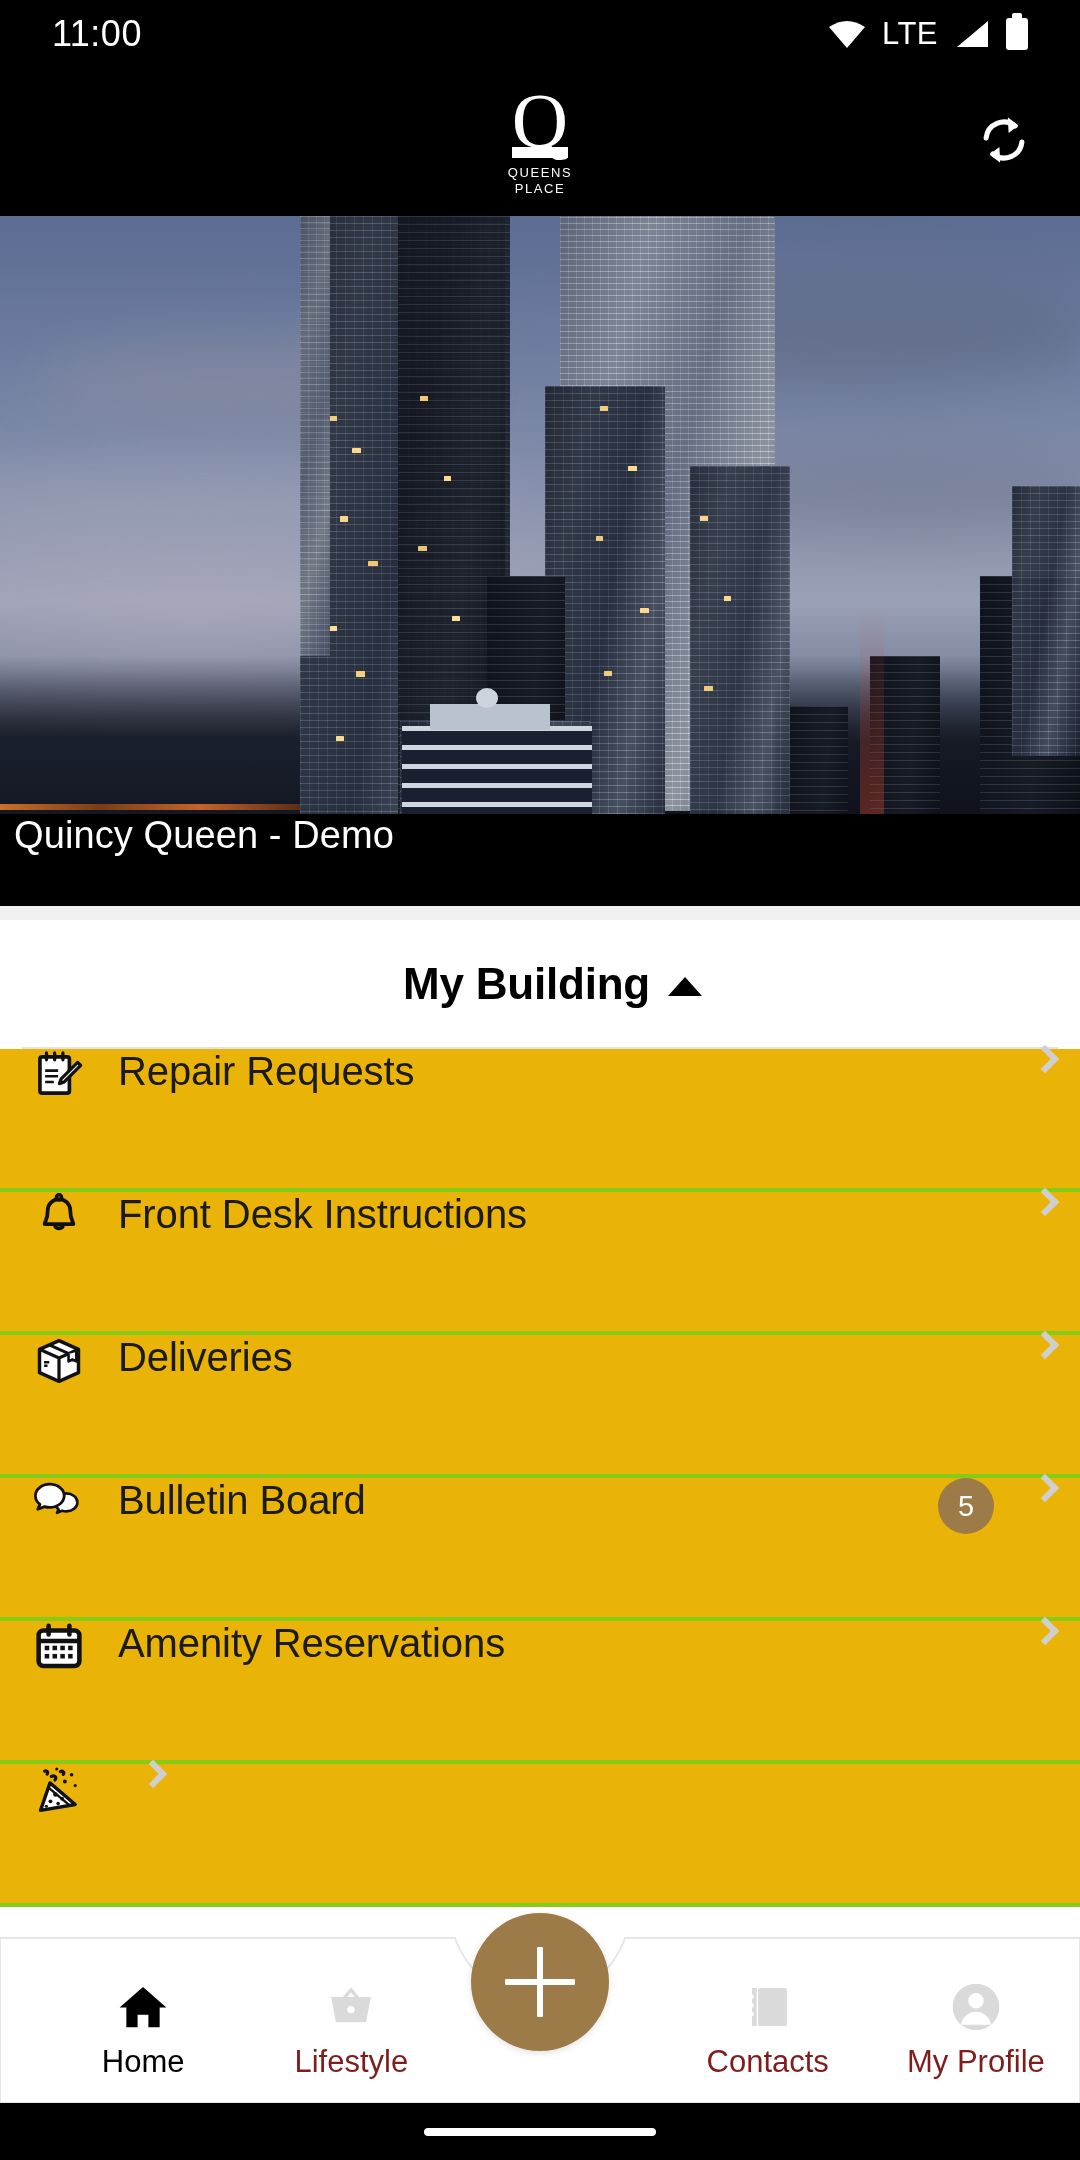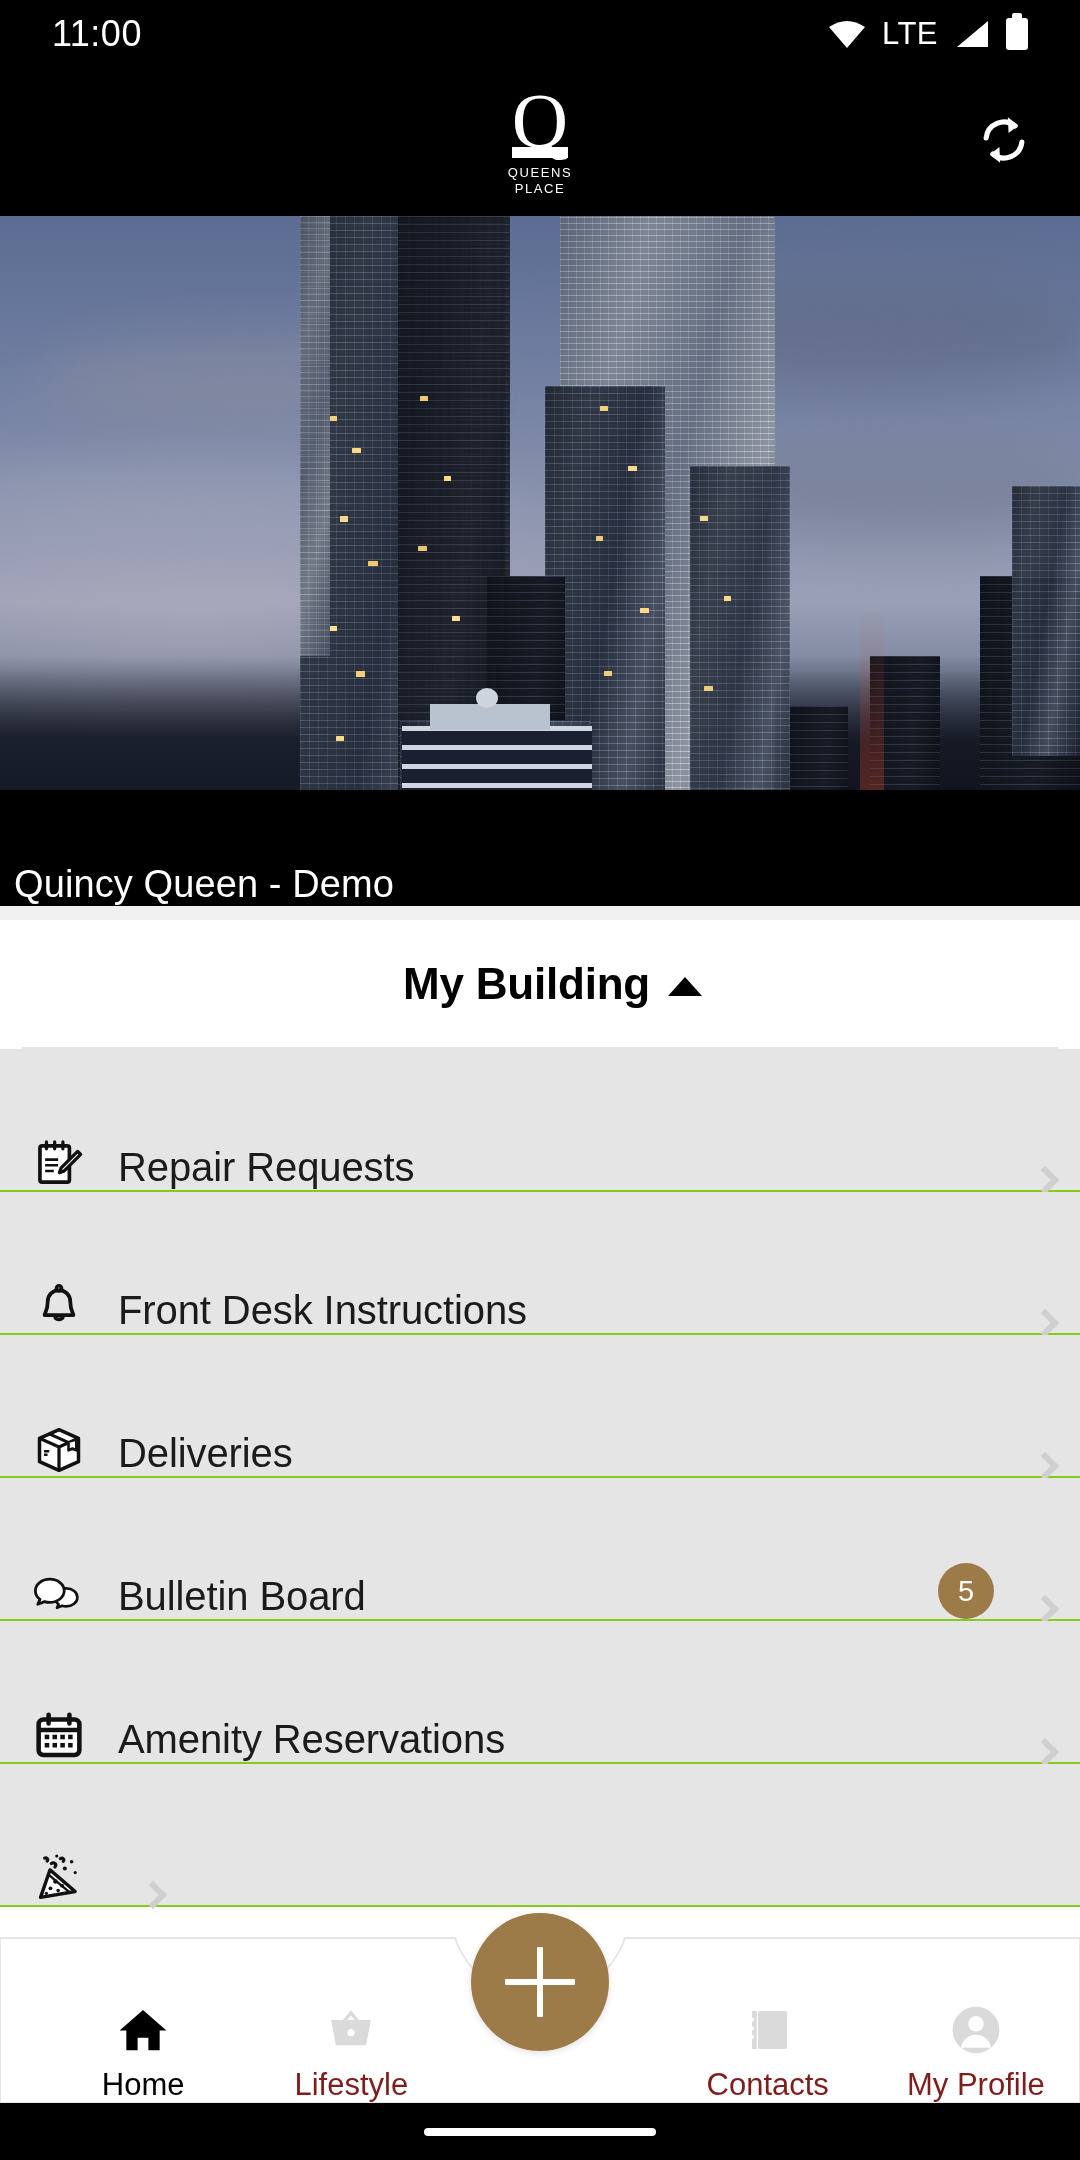--- a/index.html
+++ b/index.html
@@ -79,62 +79,62 @@
       repeating-linear-gradient(90deg, rgba(255,255,255,.07) 0px, rgba(255,255,255,.07) 1px, rgba(0,0,0,.10) 1px, rgba(0,0,0,.10) 8px),
       linear-gradient(105deg,#7f8ca5 0%,#aeb9cc 25%,#8c99b2 50%,#c3ccdb 72%,#6e7b95 100%);
   }
   .dark-tower {
     background:
       repeating-linear-gradient(180deg, rgba(255,255,255,.05) 0px, rgba(255,255,255,.05) 1px, rgba(0,0,0,.45) 1px, rgba(0,0,0,.45) 8px),
       linear-gradient(95deg,#1c2230,#2a3142 55%,#161b27);
   }
   .winlight { position:absolute; border-radius:.5px; }
   .hero-caption {
-    position:absolute; left:0; bottom:0; width:1080px; height:116px;
-    background:#000; display:flex; align-items:flex-end;
+    position:absolute; left:0; bottom:0; width:1080px; height:92px;
+    background:#000; display:flex; align-items:flex-start;
     padding-left:14px;
   }
   .hero-caption span { color:#fff; font-size:38px; letter-spacing:.1px; }
 
   
   .gapline { position:absolute; top:906px; left:0; width:1080px; height:14px; background:#f0f0f0; }
   .section {
     position:absolute; top:920px; left:0; width:1080px; height:128px;
     display:flex; align-items:center; justify-content:center; gap:18px;
     background:#fff;
     padding-left:25px;
   }
   .section-title { font-size:44px; font-weight:bold; color:#000; letter-spacing:-.2px; }
   .section-caret { width:0;height:0;border-left:17px solid transparent;border-right:17px solid transparent;border-bottom:19px solid #000; margin-top:4px;}
   .section-rule { position:absolute; top:1047px; left:22px; width:1036px; height:2px; background:#e3e3e3; }
 
   
   .list { position:absolute; top:1049px; left:0; width:1080px; }
   .row {
     position:relative; height:143px; width:1080px;
-    display:flex; align-items:flex-end; background:#e5e5e5;
-    border-bottom:2px solid #84cc16;
+    display:flex; align-items:flex-start; background:#eab308;
+    border-bottom:4px solid #84cc16;
   }
   .row-ic {
     width:118px; min-width:118px; display:flex; align-items:center; justify-content:center;
   }
   .row-label { font-size:40px; color:#1b1b1b; flex:1; letter-spacing:-.1px; }
   .row-badge {
     width:56px; height:56px; border-radius:50%;
     display:flex; align-items:center; justify-content:center;
     color:#fff; font-size:29px; margin-right:16px;
   }
   .row-chev { width:70px; min-width:70px; display:flex; align-items:center; justify-content:center; }
   .chev { width:20px; height:20px; border-top:6px solid #cfcfcf; border-right:6px solid #cfcfcf; transform:rotate(45deg); }
 
   
   .navwrap { position:absolute; left:0; bottom:57px; width:1080px; height:175px; }
   .navbg { position:absolute; inset:0; }
   .navitems {
-    position:absolute; inset:0; display:flex; align-items:flex-end;
+    position:absolute; inset:0; display:flex; align-items:center;
     padding-top:28px;
     padding-left:39px;
   }
   .navitem { flex:1; display:flex; flex-direction:column; align-items:center; gap:9px; }
   .navitem.spacer { visibility:hidden; }
   .nav-ic { height:56px; display:flex; align-items:center; justify-content:center; }
   .nav-lbl { font-size:31px; }
   .nav-lbl.active { color:#000; }
   .nav-lbl.idle { color:#7f1d1d; }
   .fab {

